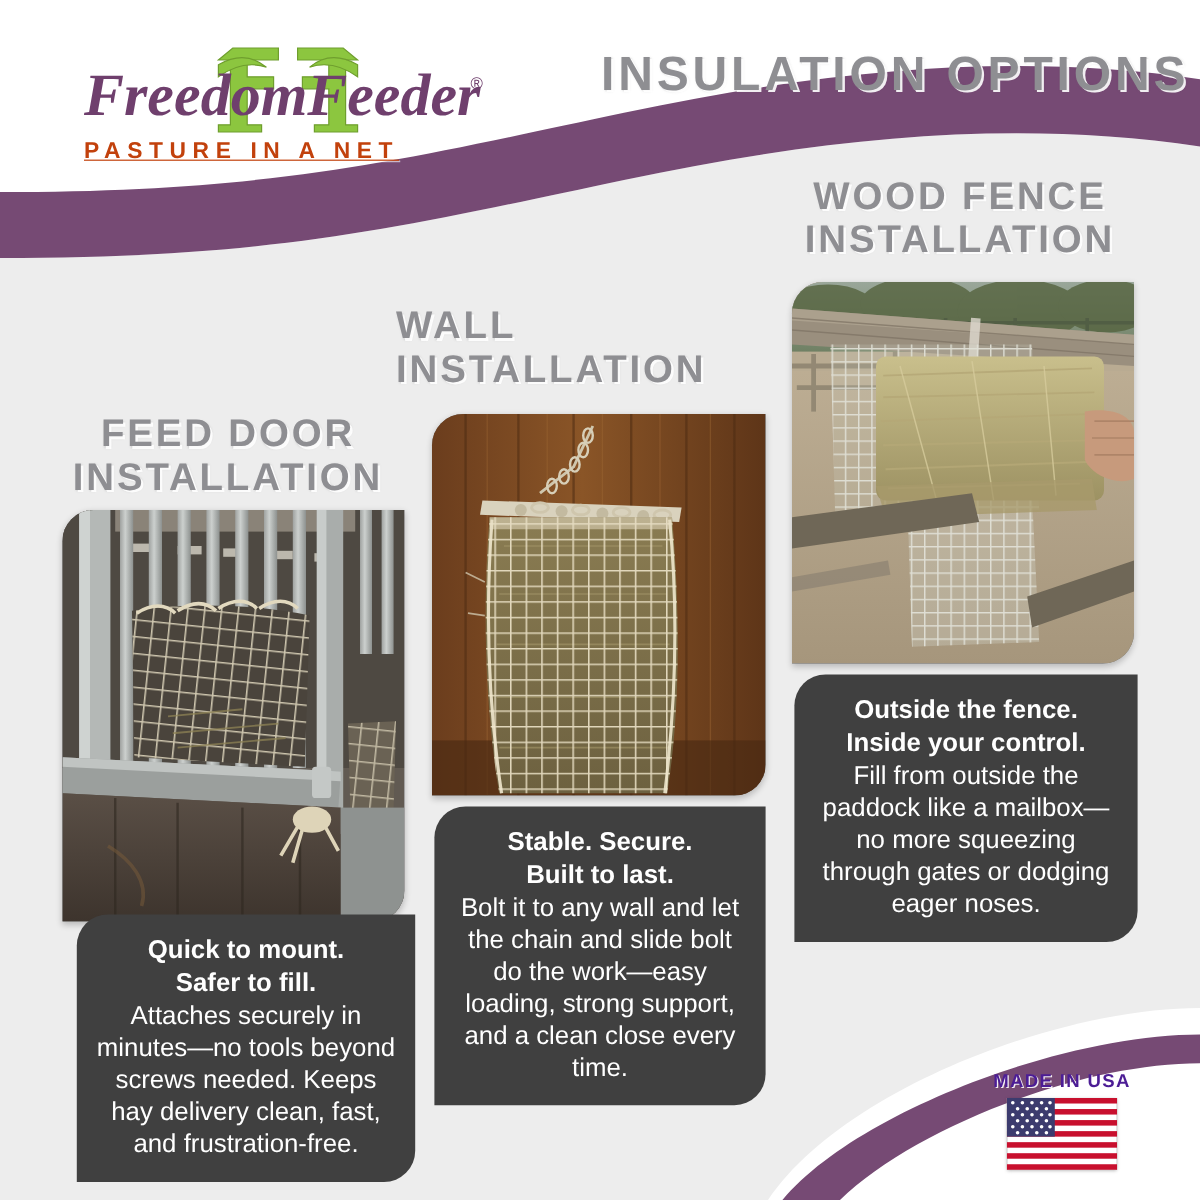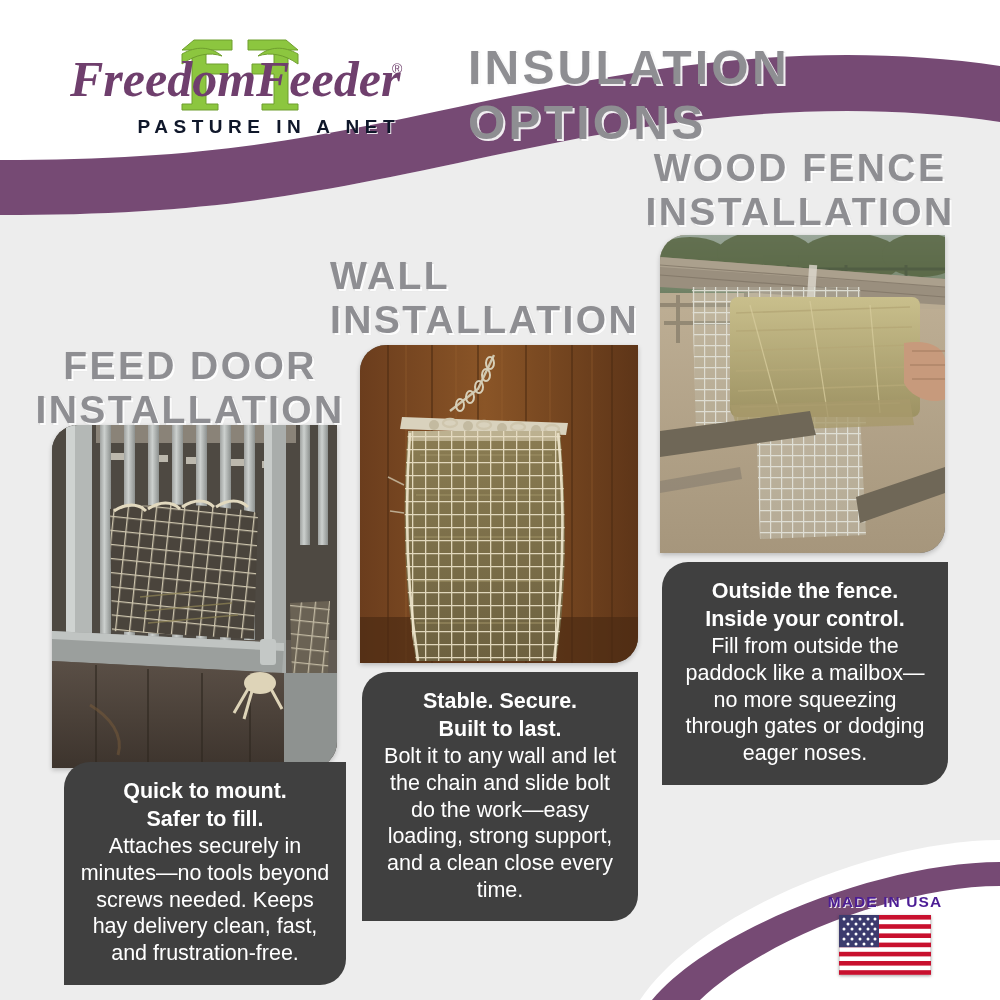--- a/index.html
+++ b/index.html
@@ -25,46 +25,47 @@
 
   
   .logo-block {
     position: absolute;
     left: 70px; top: 36px;
     width: 340px; height: 112px;
   }
   .logo-svg { width: 340px; height: 78px; display: block; }
   .logo-tagline {
     margin-top: 2px;
-    text-align: right;
+    text-align: left;
     font-size: 19px;
     font-weight: bold;
     letter-spacing: 5.5px;
-    color: #0f172a;
+    color: #c2410c;
     text-shadow: 1px 1px 0 rgba(255,255,255,.85);
     width: 330px;
+    text-decoration: underline;
   }
 
   
   .main-title {
     position: absolute;
-    left: 468px; top: 40px;
+    left: 496px; top: 40px;
     width: 500px;
-    text-align: left;
-    font-size: 48px;
+    text-align: center;
+    font-size: 40px;
     font-weight: bold;
     letter-spacing: 3.2px;
     color: #8e8e92;
     text-shadow: 2px 2px 0 rgba(255,255,255,.9), 1px 1px 2px rgba(120,120,120,.35);
   }
 
   
   .section-heading {
     position: absolute;
-    font-size: 39px;
+    font-size: 32px;
     font-weight: bold;
     letter-spacing: 2.4px;
     line-height: 1.12;
     color: #8e8e92;
     text-shadow: 2px 2px 0 rgba(255,255,255,.9), 1px 1px 2px rgba(120,120,120,.3);
   }
   .heading-wood  { left: 640px; top: 146px; width: 320px; text-align: center; }
   .heading-wall  { left: 330px; top: 254px; width: 318px; text-align: left; }
   .heading-feed  { left: 30px;  top: 344px; width: 320px; text-align: center; }
 

